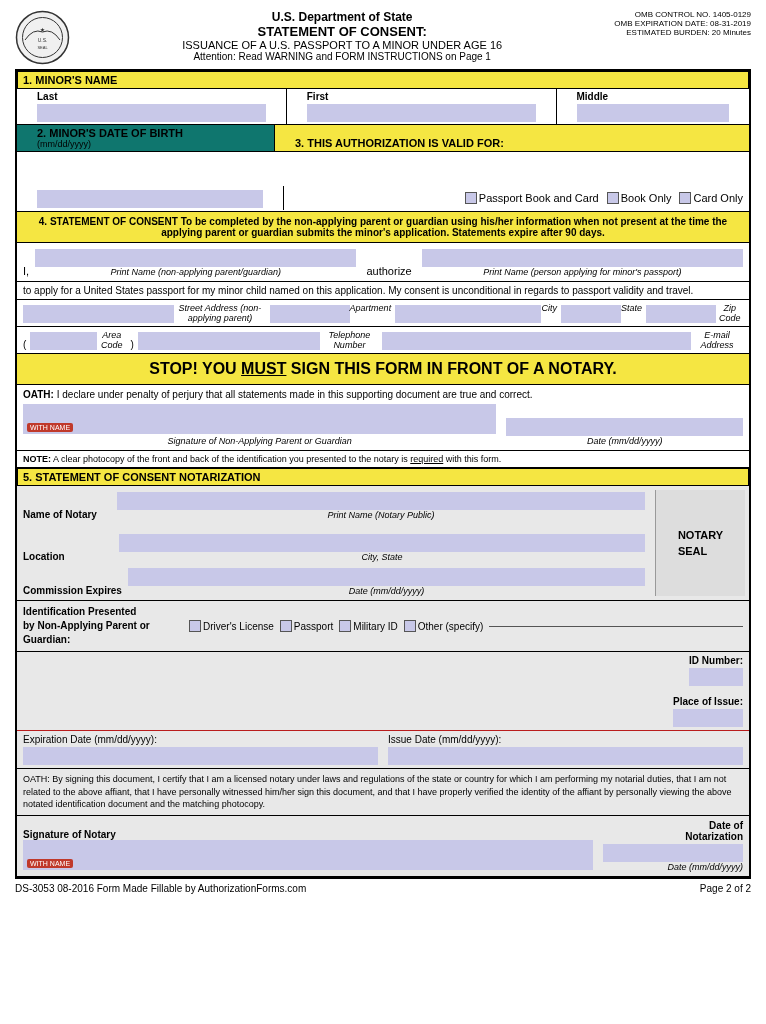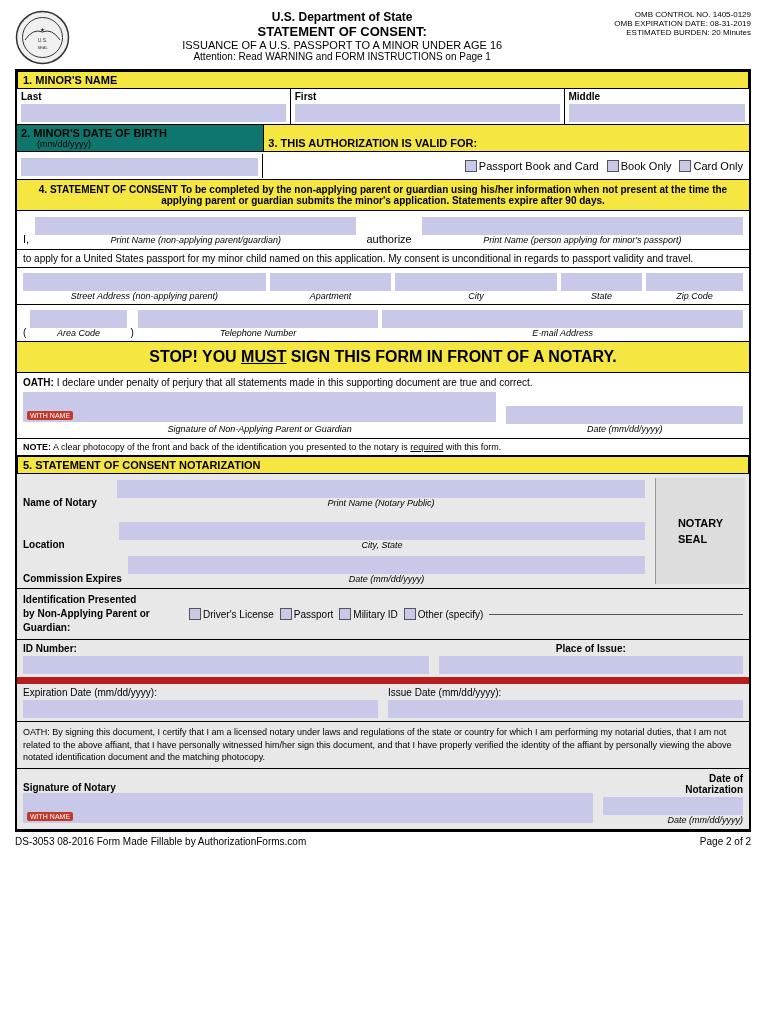--- a/index.html
+++ b/index.html
@@ -58,21 +58,21 @@
     }
     .row {
       display: flex;
       border-bottom: 1px solid #000;
     }
     .row:last-child {
       border-bottom: none;
     }
     .cell {
       border-right: 1px solid #000;
-      padding: 2px 4px;
+      padding: 2px 20px;
       position: relative;
       display: flex;
       flex-direction: column;
       justify-content: flex-end;
     }
     .cell:last-child {
       border-right: none;
     }
     .cell-label-bold {
       font-size: 10px;
@@ -120,21 +120,21 @@
     }
     .address-row {
       display: flex;
       padding: 3px 6px;
       gap: 4px;
       border-bottom: 1px solid #000;
       align-items: flex-end;
     }
     .addr-field {
       display: flex;
-      flex-direction: column;
+      flex-direction: row;
     }
     .phone-row {
       display: flex;
       padding: 3px 6px;
       gap: 4px;
       border-bottom: 1px solid #000;
       align-items: flex-end;
     }
     .stop-banner {
       background: #f5e642;
@@ -214,22 +214,23 @@
       width: 12px;
       height: 12px;
       border: 1px solid #555;
       background: #c8c8e8;
       display: inline-block;
     }
     .id-num-row {
       display: flex;
       padding: 3px 6px;
       gap: 10px;
-      border-bottom: 7px solid #b91c1c;
-      align-items: flex-end;
+      border-bottom: 1px solid #b91c1c;
+      align-items: flex-end;
+      flex-direction: column;
     }
     .id-field {
       display: flex;
       flex-direction: column;
       flex: 1;
     }
     .date-row {
       display: flex;
       padding: 3px 6px;
       gap: 10px;
@@ -308,28 +309,28 @@
     </div>
     <div class="cell" style="flex:2">
       <div class="cell-label-bold">Middle</div>
       <div class="input-line"></div>
     </div>
   </div>
 
   <div class="row" style="background:#f5e642;">
     <div class="cell" style="flex:2; background:#0f766e; border-right:1px solid #000;">
       <span style="font-weight:bold; font-size:11px;">2. MINOR'S DATE OF BIRTH</span>
-      <span style="font-size:9px; margin-left:16px;">(mm/dd/yyyy)</span>
+      <span style="font-size:9px; margin-left:0;">(mm/dd/yyyy)</span>
     </div>
     <div class="cell" style="flex:4; background:#f5e642;">
       <span style="font-weight:bold; font-size:11px;">3. THIS AUTHORIZATION IS VALID FOR:</span>
     </div>
   </div>
 
-  <div class="row" style="align-items:center; min-height:28px;">
+  <div class="row" style="align-items:center; min-height:28px;margin-top:32px;">
     <div class="cell" style="flex:2;">
       <div class="input-line"></div>
     </div>
     <div class="cell" style="flex:4; flex-direction:row; align-items:center; gap:8px; padding:4px 6px;">
       <div class="checkbox-item">
         <div class="checkbox-box"></div>
         <span>Passport Book and Card</span>
       </div>
       <div class="checkbox-item">
         <div class="checkbox-box"></div>

